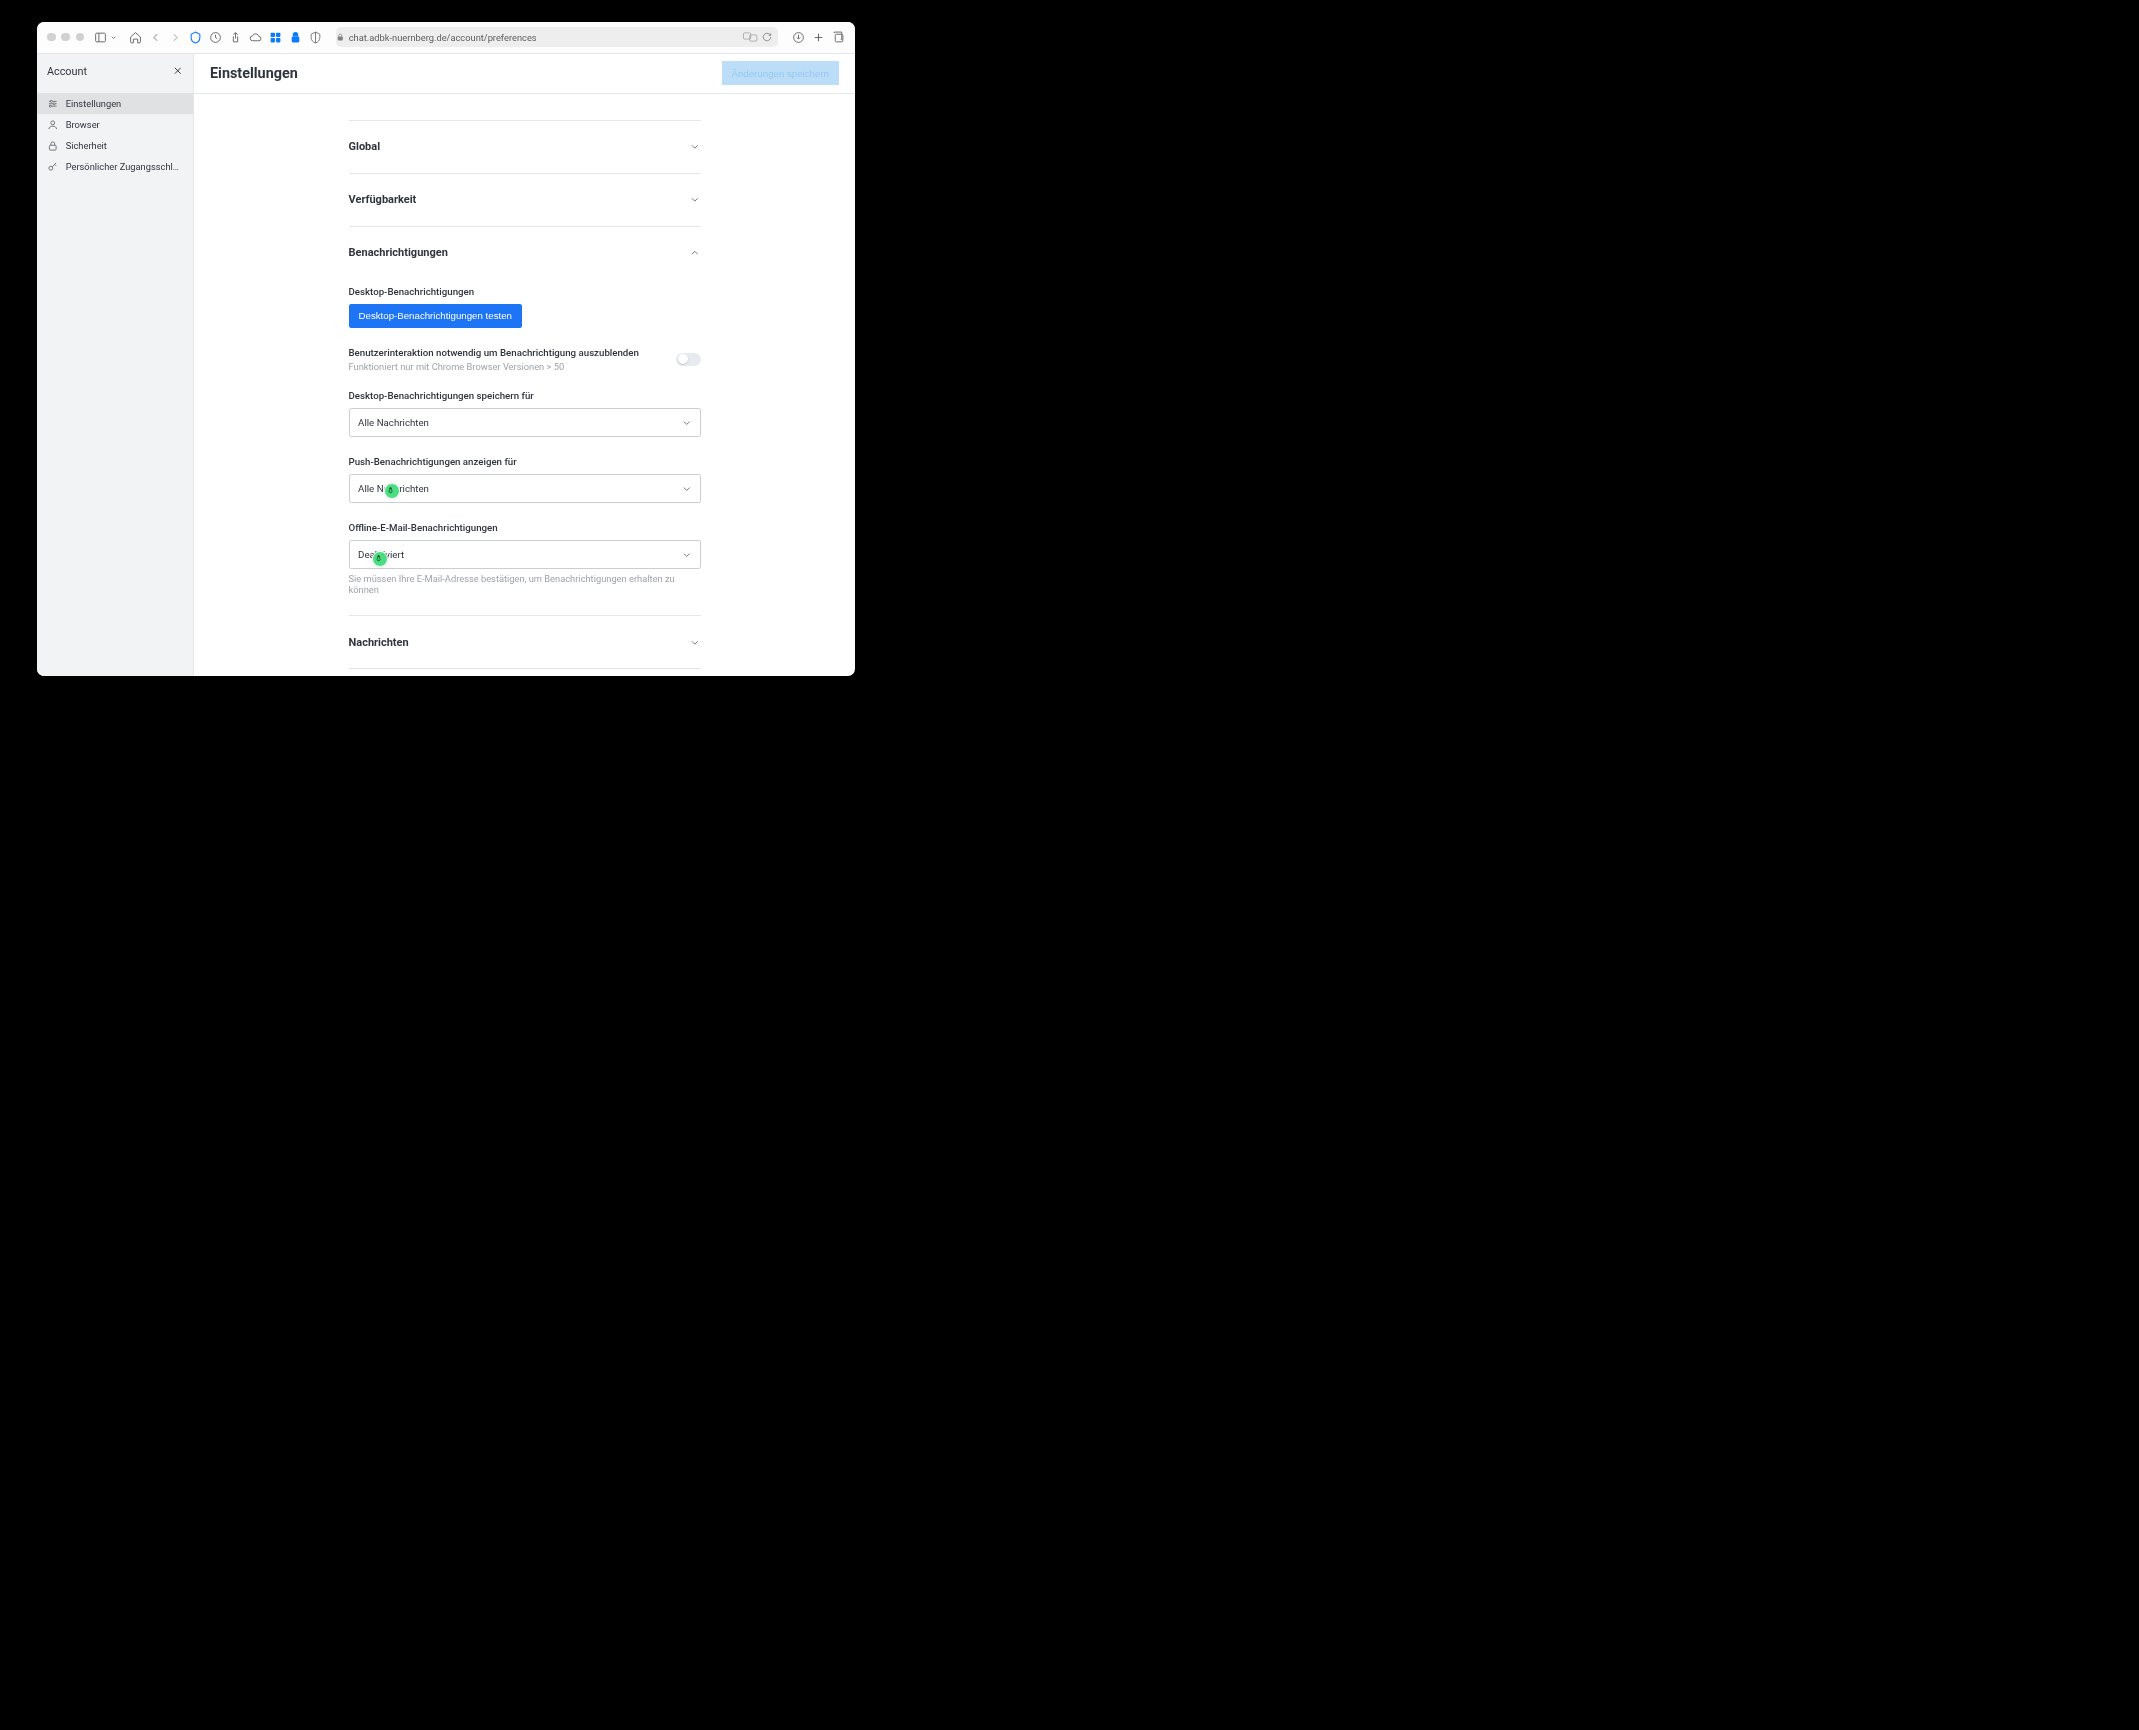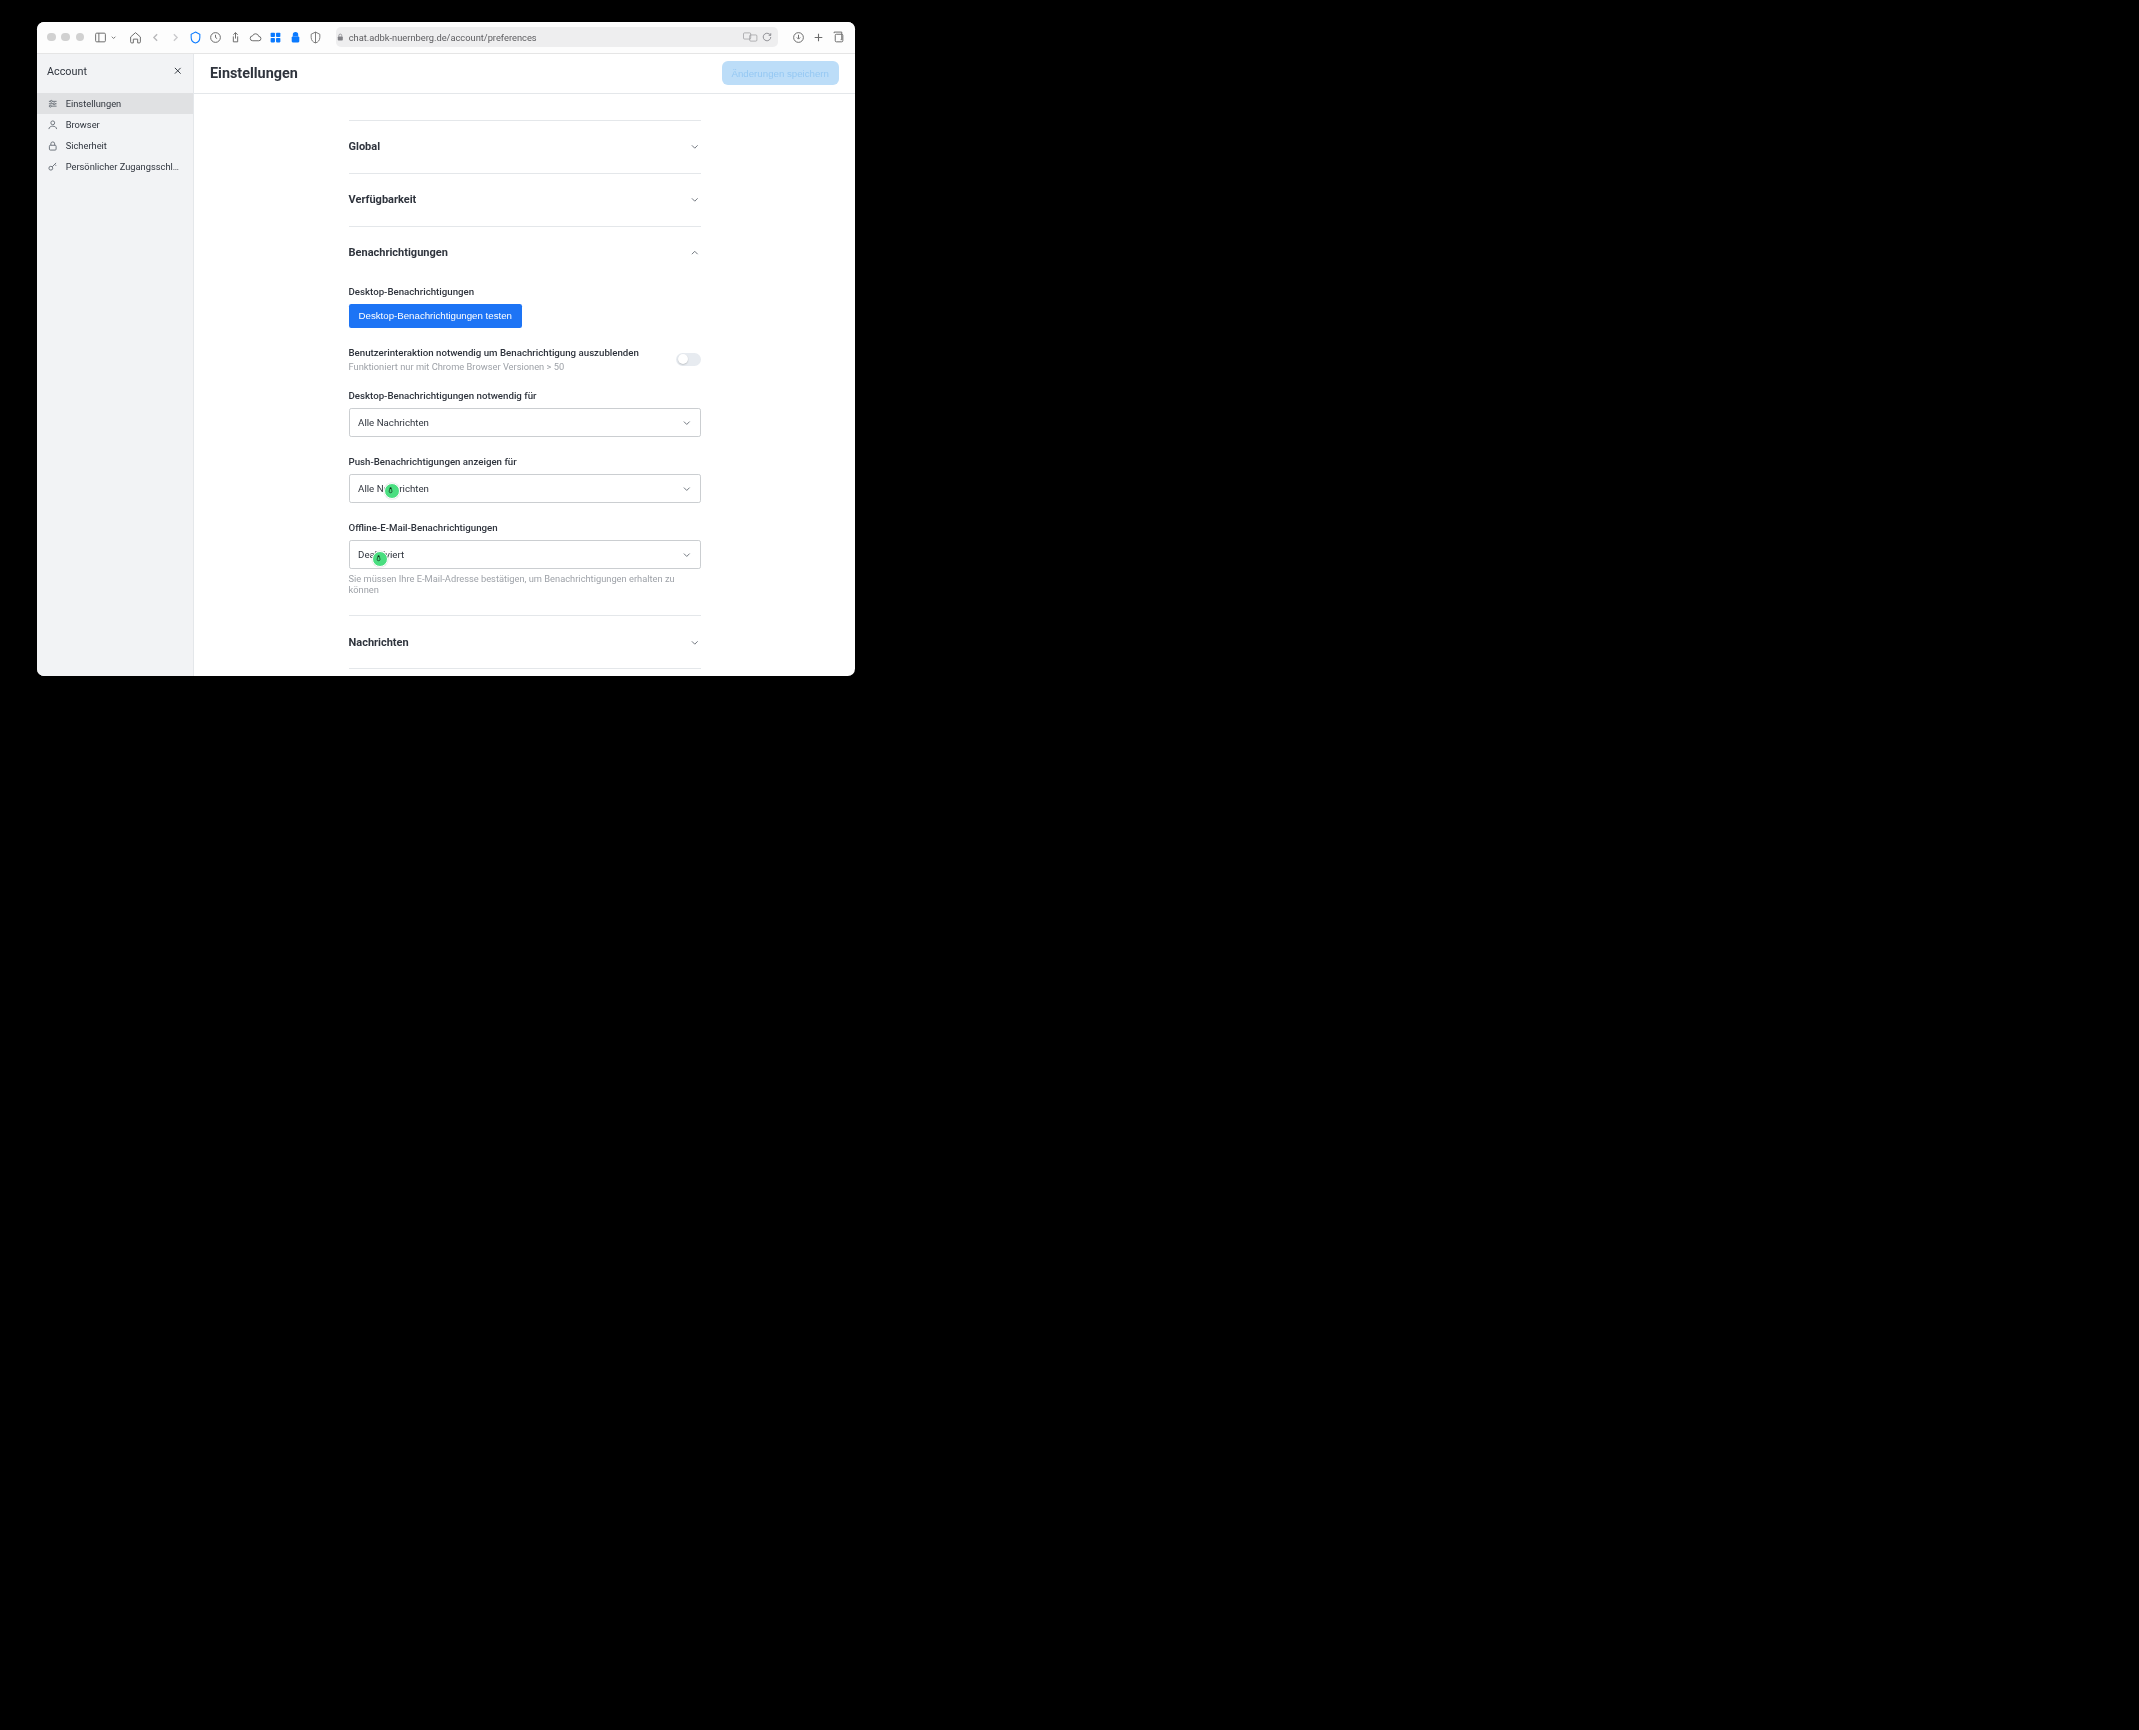--- a/index.html
+++ b/index.html
@@ -102,21 +102,21 @@
     display:flex; align-items:center; justify-content:space-between;
     padding: 0 16px;
     border-bottom:0.7px solid var(--border);
   }
   .panel-title { font-size:14.4px; font-weight:700; color:#2f343d;}
   .save-btn {
     background: var(--primary-light);
     color: #95c8f3;
     font-size:9.7px; font-weight:500;
     padding: 6.5px 10px;
-    border:none; border-radius:6px;
+    border:none; border-radius:0;
     cursor:default;
   }
   .panel-body {
     flex:1; overflow-y:auto;
     display:flex; justify-content:center;
     padding: 0 14.4px;
   }
   .stack { width: 352px; max-width:100%; padding-bottom:38px;}
   .section {
     border-bottom:0.7px solid var(--border);
@@ -411,21 +411,21 @@
                 <div class="row">
                   <div>
                     <div class="field-label" style="margin-bottom:2.9px;">Benutzerinteraktion notwendig um Benachrichtigung auszublenden</div>
                     <div class="help" style="margin-top:1.4px;">Funktioniert nur mit Chrome Browser Versionen &gt; 50</div>
                   </div>
                   <div class="toggle"></div>
                 </div>
               </div>
 
               <div>
-                <div class="field-label">Desktop-Benachrichtigungen notwendig für</div>
+                <div class="field-label">Desktop-Benachrichtigungen speichern für</div>
                 <div class="select">
                   <span>Alle Nachrichten</span>
                   <span class="chev">
                     <svg viewBox="0 0 24 24" fill="none" stroke="currentColor" stroke-width="2">
                         <polyline points="6 9 12 15 18 9"></polyline>
                       </svg>
                   </span>
                 </div>
               </div>
 

